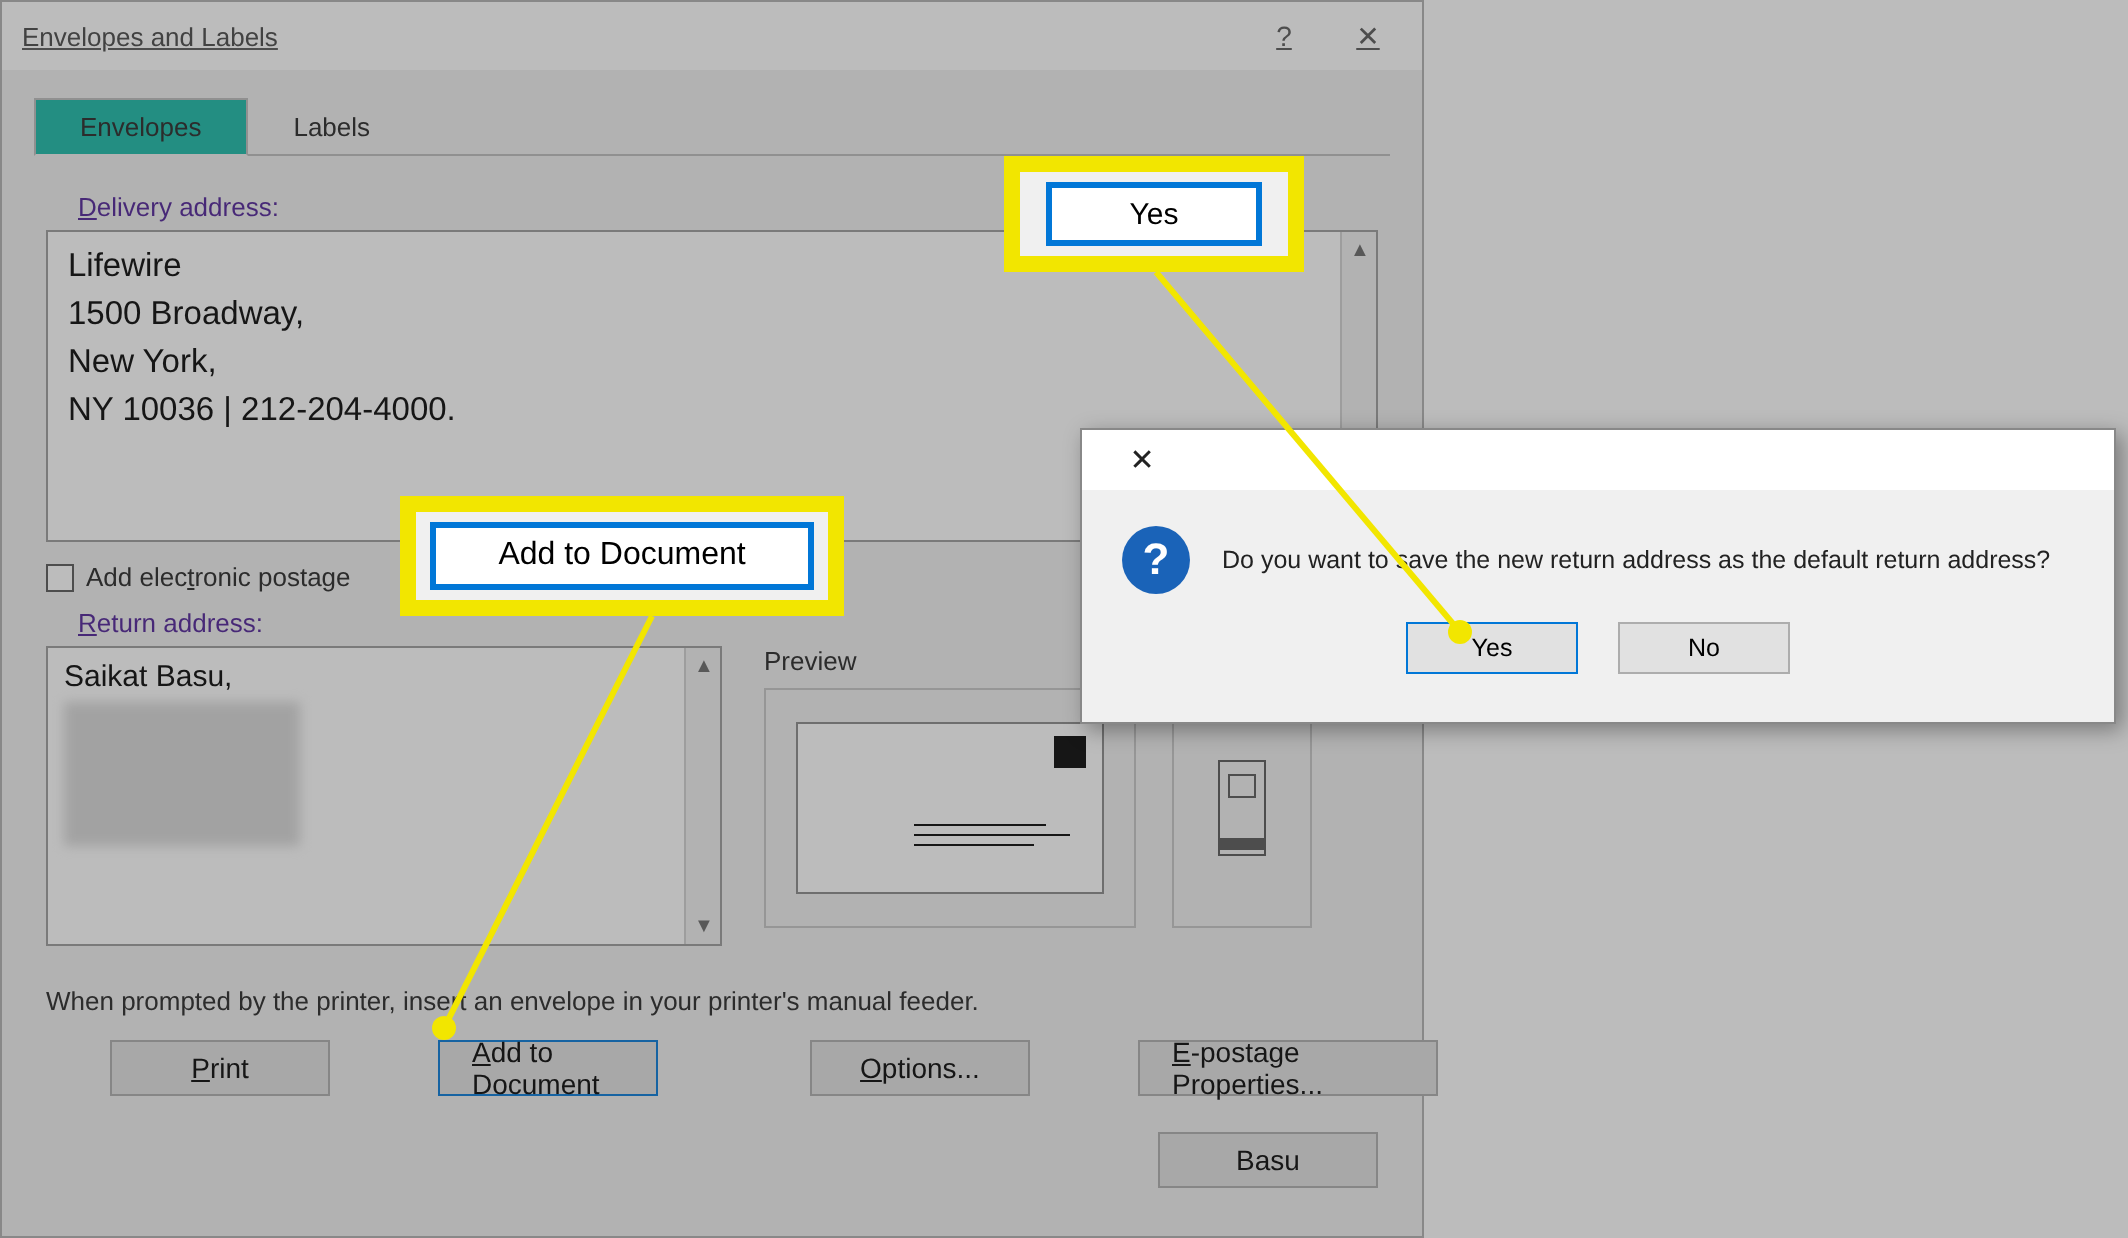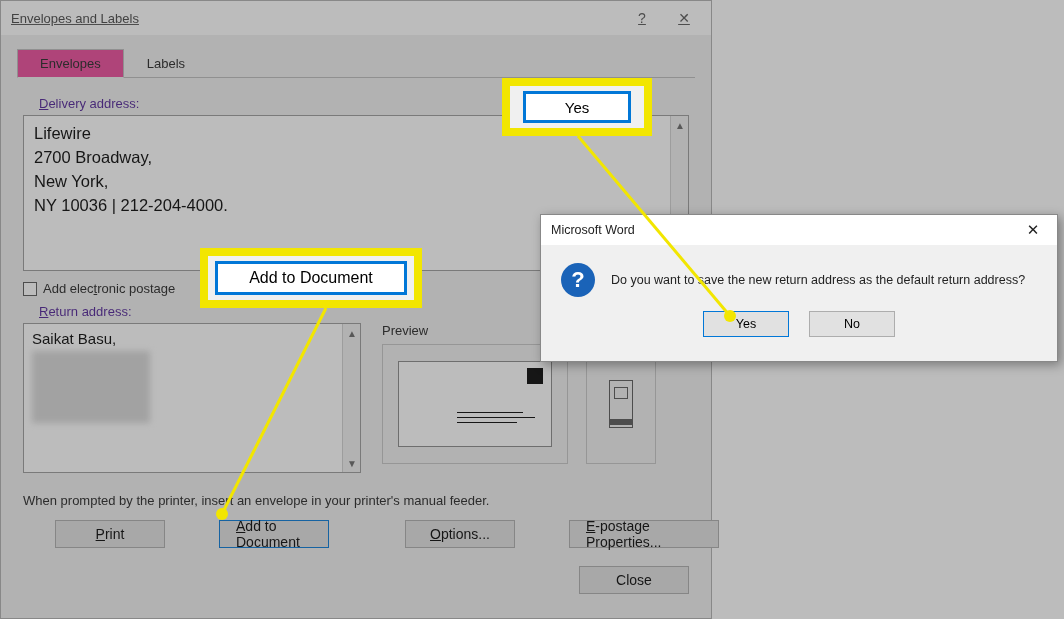--- a/index.html
+++ b/index.html
@@ -15,21 +15,21 @@
   .titlebar {
     height: 34px; background: #fff; display: flex; align-items: center;
     padding: 0 6px 0 10px; font-size: 13px; color: #555; text-decoration: underline;
   }
   .titlebar .title { flex: 1; }
   .titlebar .tbtn { width: 42px; height: 30px; display:flex; align-items:center; justify-content:center; color:#555; font-size:14px;}
   .ttext { font-size: 13px; color:#444; }
 
   .tabs { display:flex; margin: 14px 0 0 16px; }
   .tab { padding: 6px 22px; font-size: 13px; border:1px solid transparent; border-bottom:none; color:#222; }
-  .tab.active { background:#ec4899; border:1px solid #bcbcbc; border-bottom:1px solid #f0f0f0; position:relative; z-index:2;}
+  .tab.active { background:#14b8a6; border:1px solid #bcbcbc; border-bottom:1px solid #f0f0f0; position:relative; z-index:2;}
   .tab-baseline { border-top:1px solid #bcbcbc; margin: -1px 16px 0 16px; }
 
   .inner { padding: 10px 22px 6px 22px; }
   .field-label { font-size: 13px; color:#4c1d95; margin: 8px 0 4px 16px; }
   .field-label u { text-decoration: underline; }
 
   .delivery-box {
     position: relative; width: 666px; height: 156px; background:#fff;
     border:1px solid #9a9a9a; display:flex;
   }
@@ -144,21 +144,21 @@
   </div>
   <div class="tab-baseline"></div>
 
   <div class="inner">
     <div class="field-label">
       <span><u>D</u><span></span>elivery address:</span>
     </div>
     <div class="delivery-box">
       <div class="delivery-text">
         <div>Lifewire</div>
-        <div>2700 Broadway,</div>
+        <div>1500 Broadway,</div>
         <div>New York,</div>
         <div>NY 10036 | 212-204-4000.</div>
       </div>
       <div class="scrollbar-v">
         <div class="arrow-up">▲</div>
         <div class="arrow-down">▼</div>
       </div>
     </div>
 
     <div class="checkbox-row">
@@ -214,38 +214,37 @@
       <div class="spacer"></div>
       <div class="btn">
           <span><u>O</u>ptions...</span>
         </div>
       <div class="btn" style="min-width:150px">
           <span><u>E</u>-postage Properties...</span>
         </div>
     </div>
 
     <div class="close-row">
-      <div class="btn">Close</div>
+      <div class="btn">Basu</div>
     </div>
   </div>
 </div>
 
 <div class="dim-layer"></div>
 
 <div class="callout callout-yes">
   <div class="inner-btn">Yes</div>
 </div>
 
 <div class="callout callout-add">
   <div class="inner-btn">Add to Document</div>
 </div>
 
 <div class="dialog-prompt">
   <div class="titlebar2">
-    <span class="t2title">Microsoft Word</span>
     <div class="xclose">✕</div>
   </div>
   <div class="prompt-body">
     <div class="q-icon">?</div>
     <div class="prompt-msg">Do you want to save the new return address as the default return address?</div>
   </div>
   <div class="prompt-btn-row">
     <div class="pbtn primary">Yes</div>
     <div class="pbtn">No</div>
   </div>

